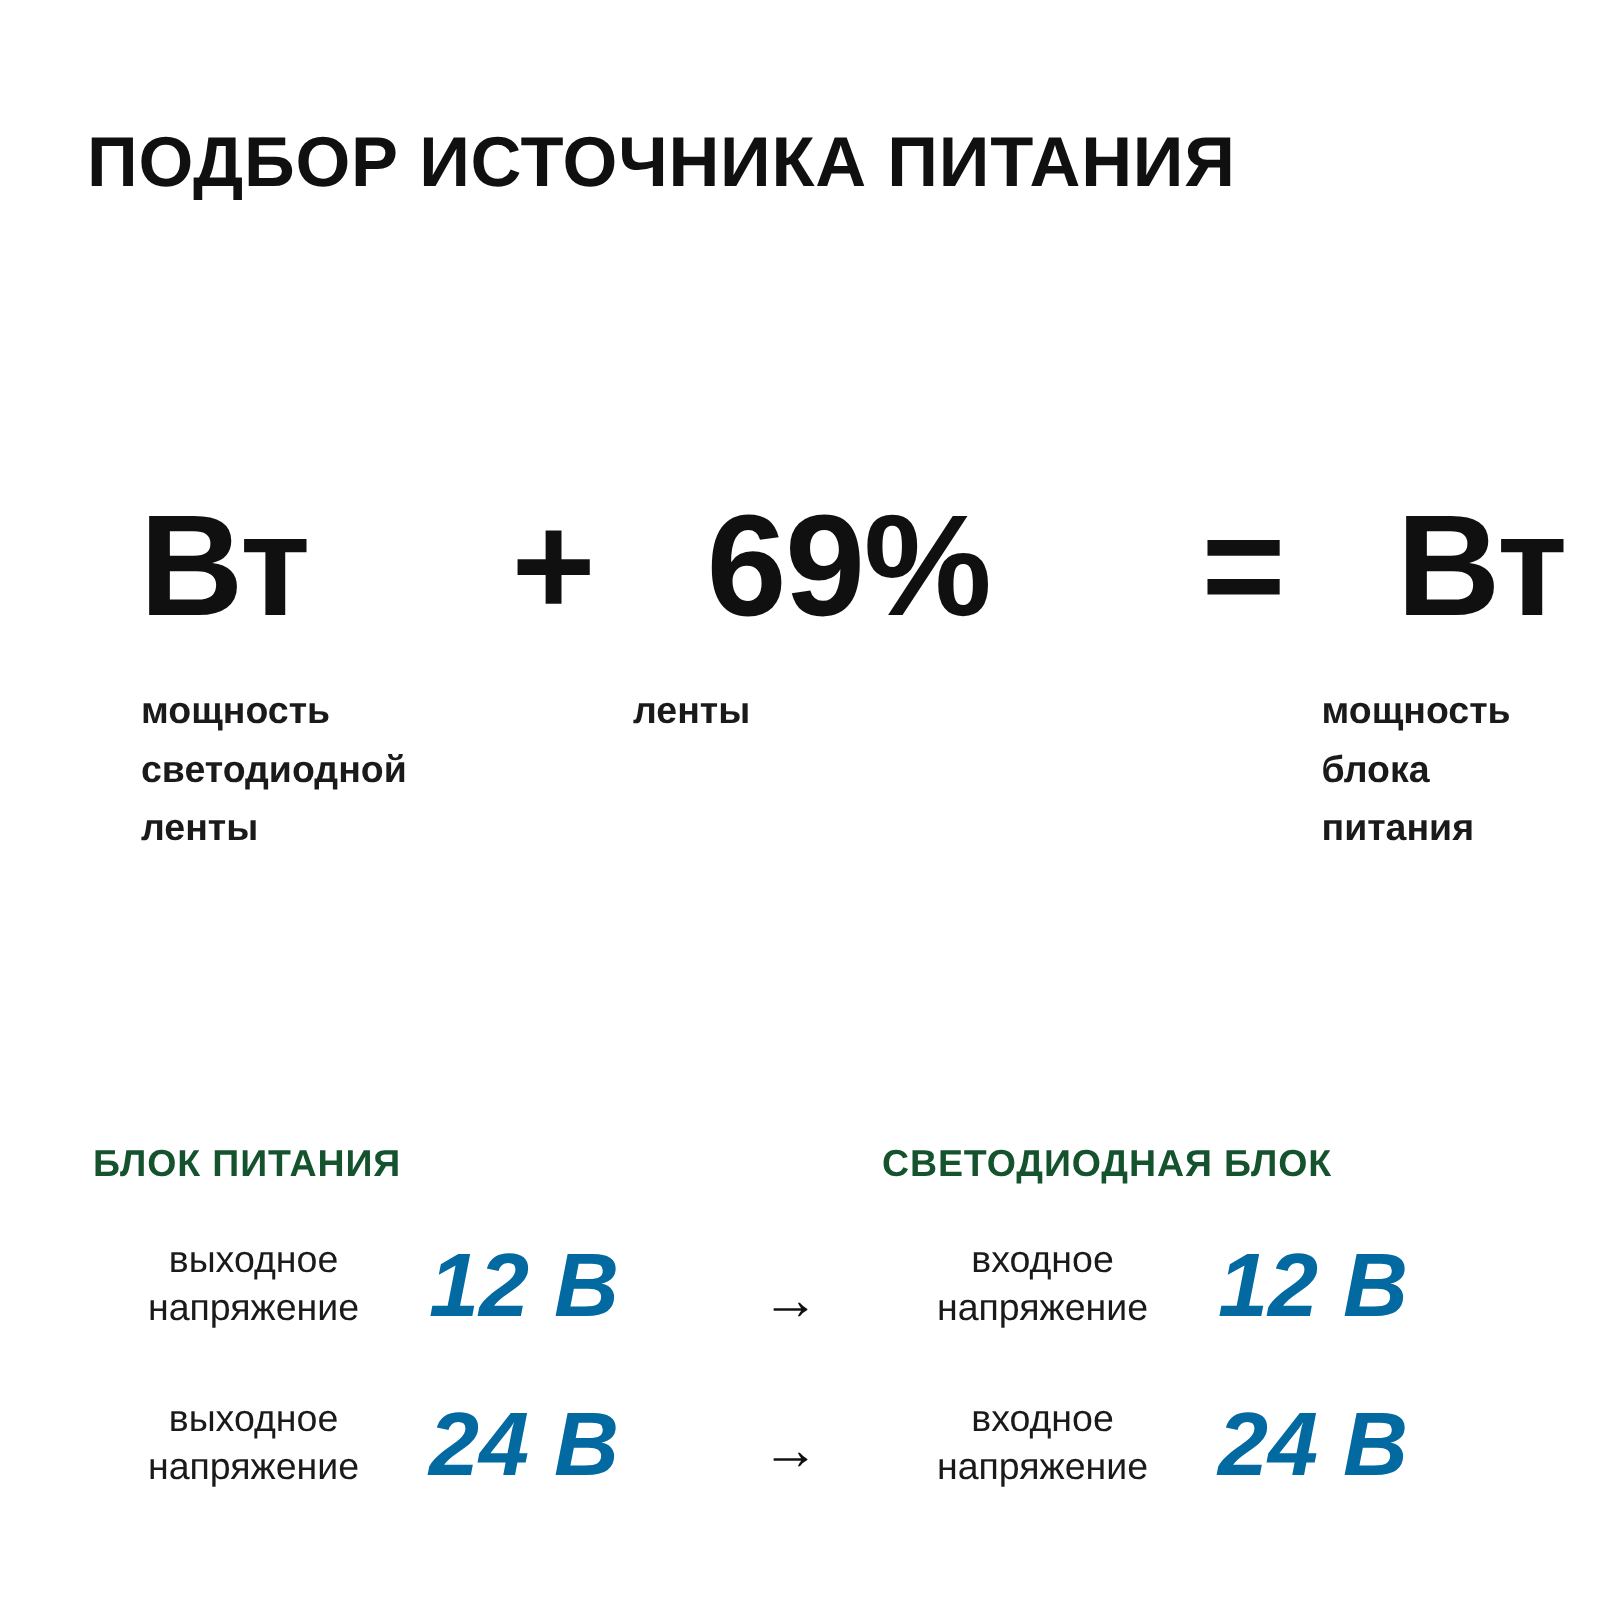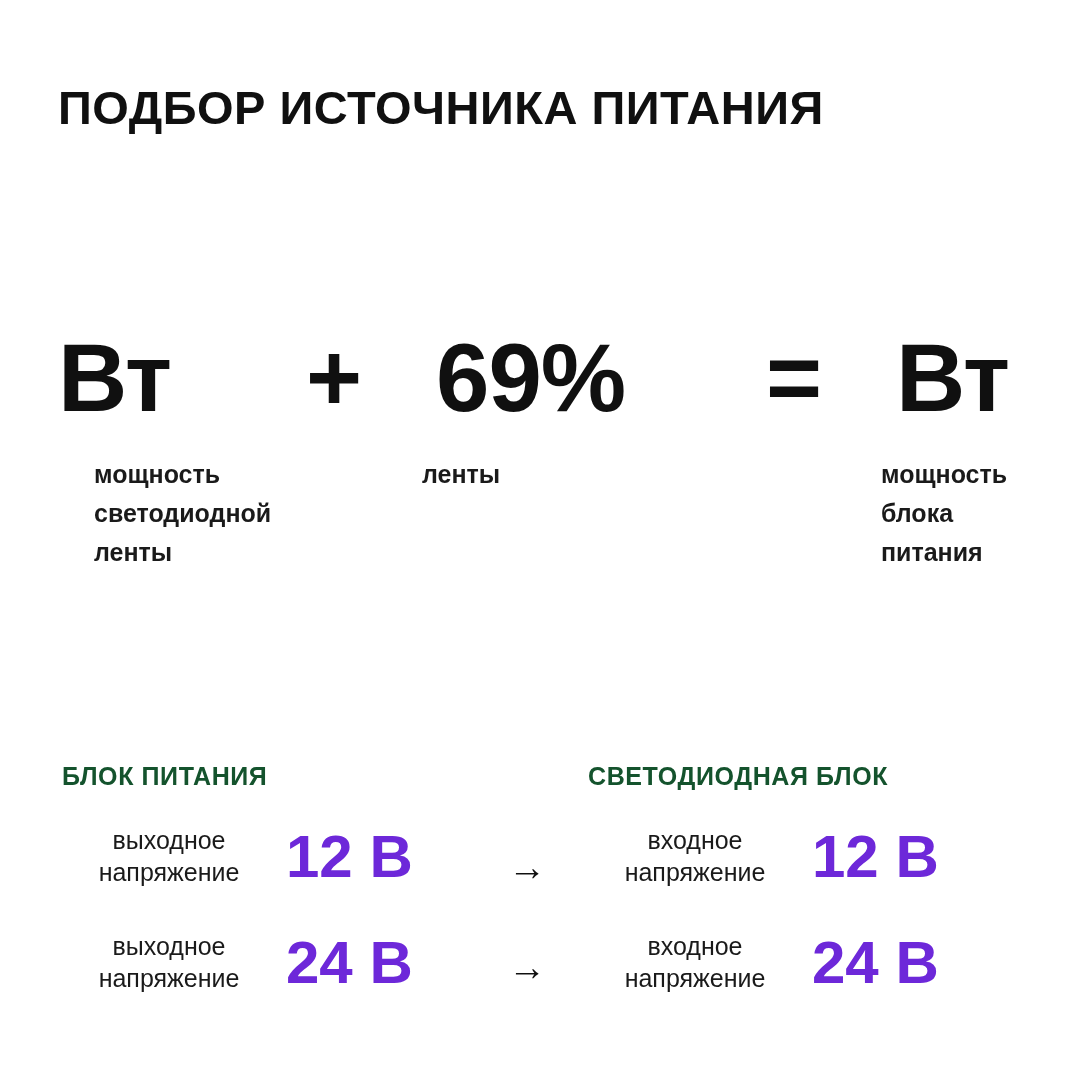--- a/index.html
+++ b/index.html
@@ -44,20 +44,21 @@
     height: 108px;
   }
   .f-term {
     position: absolute;
     font-size: 96px;
     font-weight: 700;
     line-height: 1;
     letter-spacing: -1px;
     color: #101010;
     white-space: nowrap;
+    margin-left: 35px;
   }
   .f-watt-left  { left: 0px;   top: 0px; }
   .f-plus       { left: 248px; top: 0px; font-weight: 700; }
   .f-percent    { left: 378px; top: 0px; }
   .f-equals     { left: 708px; top: 0px; }
   .f-watt-right { left: 838px; top: 0px; }
 
   .f-caption {
     position: absolute;
     font-size: 25px;
@@ -100,23 +101,24 @@
     line-height: 1.28;
     color: #1a1a1a;
     white-space: pre-line;
     text-align: center;
     width: 214px;
   }
   .volt-value {
     font-size: 60px;
     font-weight: 700;
     letter-spacing: 0px;
-    color: #6d28d9;
+    color: #0369a1;
     margin-left: 10px;
     white-space: nowrap;
+    font-style: italic;
   }
 
   .arrow {
     position: absolute;
     font-size: 38px;
     font-weight: 400;
     color: #101010;
     line-height: 1;
   }
   .arrow-1 { left: 508px; top: 848px; }

